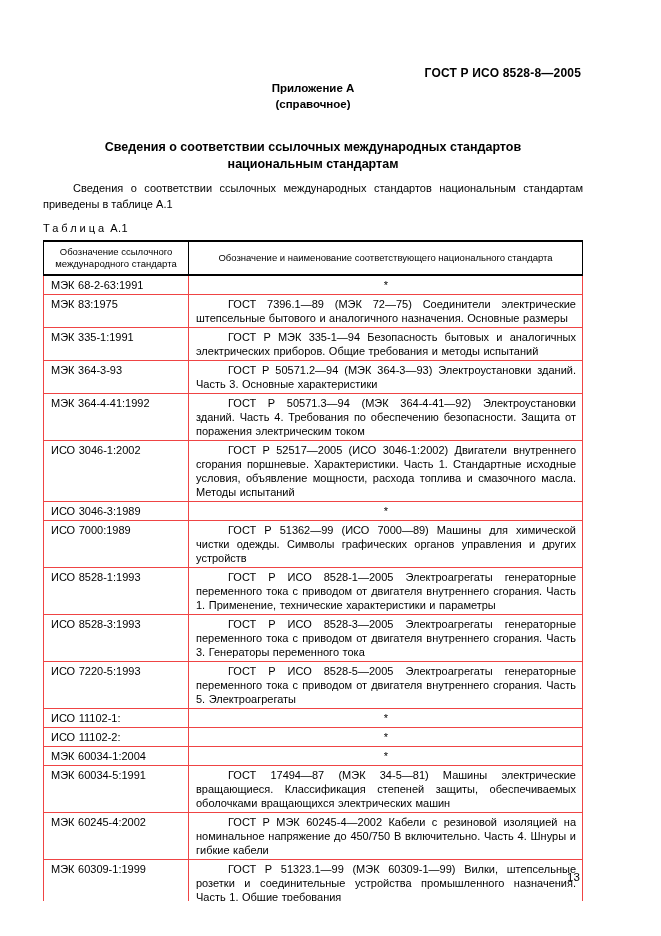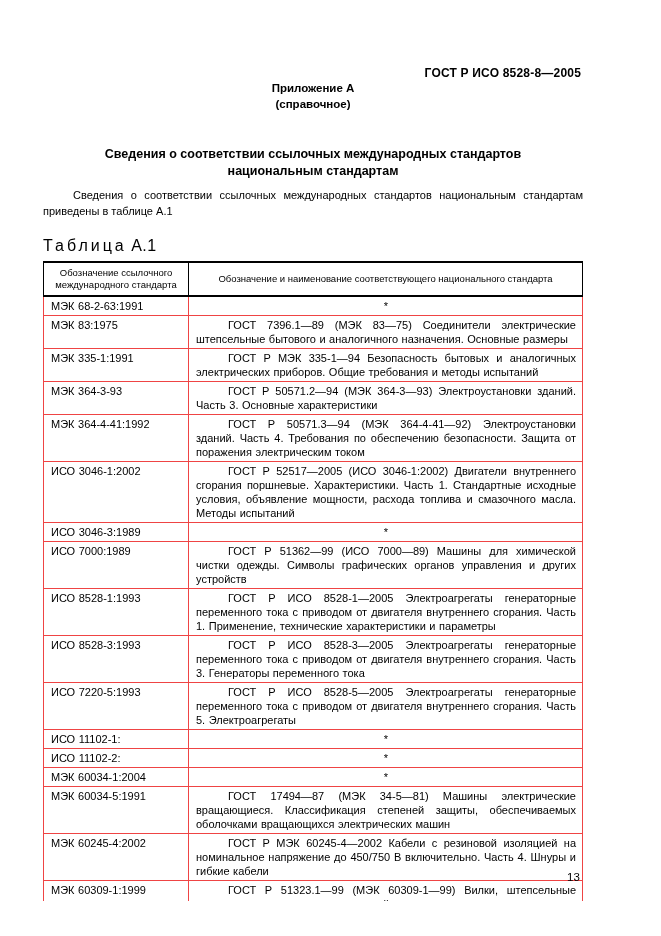--- a/index.html
+++ b/index.html
@@ -11,28 +11,28 @@
 
   .doc-code {
     margin-top:66px; text-align:right; font-weight:bold;
     font-size:12px; padding-right:2px; letter-spacing:0.2px;
   }
   .annex {
     text-align:center; font-weight:bold;
     font-size:11.5px; line-height:16px;
   }
   .sec-title {
-    margin-top:34px; text-align:center; font-weight:bold;
+    margin-top:27px; text-align:center; font-weight:bold;
     font-size:12.5px; line-height:17px;
   }
   .intro {
     margin-top:8px; font-size:11px; line-height:15.5px;
     text-align:justify; text-indent:30px;
   }
-  .tbl-caption { margin-top:18px; font-size:16px; }
+  .tbl-caption { margin-top:10px; font-size:11px; }
   .tbl-caption .cap-word { letter-spacing:3px; }
   .tbl-caption .cap-num { letter-spacing:0.5px; }
 
   table.std {
     margin-top:6px; border-collapse:collapse; width:540px; table-layout:fixed;
     border-top:2px solid #000; border-left:1.5px solid #000; border-right:1.5px solid #000;
   }
   table.std th {
     border:1px solid #000; border-bottom:2.5px solid #000;
     font-size:9.5px; font-weight:normal; text-align:center; vertical-align:middle;
@@ -85,21 +85,21 @@
           <th>Обозначение и наименование соответствующего национального стандарта</th>
         </tr>
       </thead>
       <tbody id="std-body">
           <tr>
             <td class="intl">МЭК 68-2-63:1991</td>
             <td class="nat star">*</td>
           </tr>
           <tr>
             <td class="intl">МЭК 83:1975</td>
-            <td class="nat">ГОСТ 7396.1—89 (МЭК 83—75) Соединители электрические штепсельные бытового и аналогичного назначения. Основные размеры</td>
+            <td class="nat">ГОСТ 7396.1—89 (МЭК 72—75) Соединители электрические штепсельные бытового и аналогичного назначения. Основные размеры</td>
           </tr>
           <tr>
             <td class="intl">МЭК 335-1:1991</td>
             <td class="nat">ГОСТ Р МЭК 335-1—94 Безопасность бытовых и аналогичных электрических приборов. Общие требования и методы испытаний</td>
           </tr>
           <tr>
             <td class="intl">МЭК 364-3-93</td>
             <td class="nat">ГОСТ Р 50571.2—94 (МЭК 364-3—93) Электроустановки зданий. Часть 3. Основные характеристики</td>
           </tr>
           <tr>

